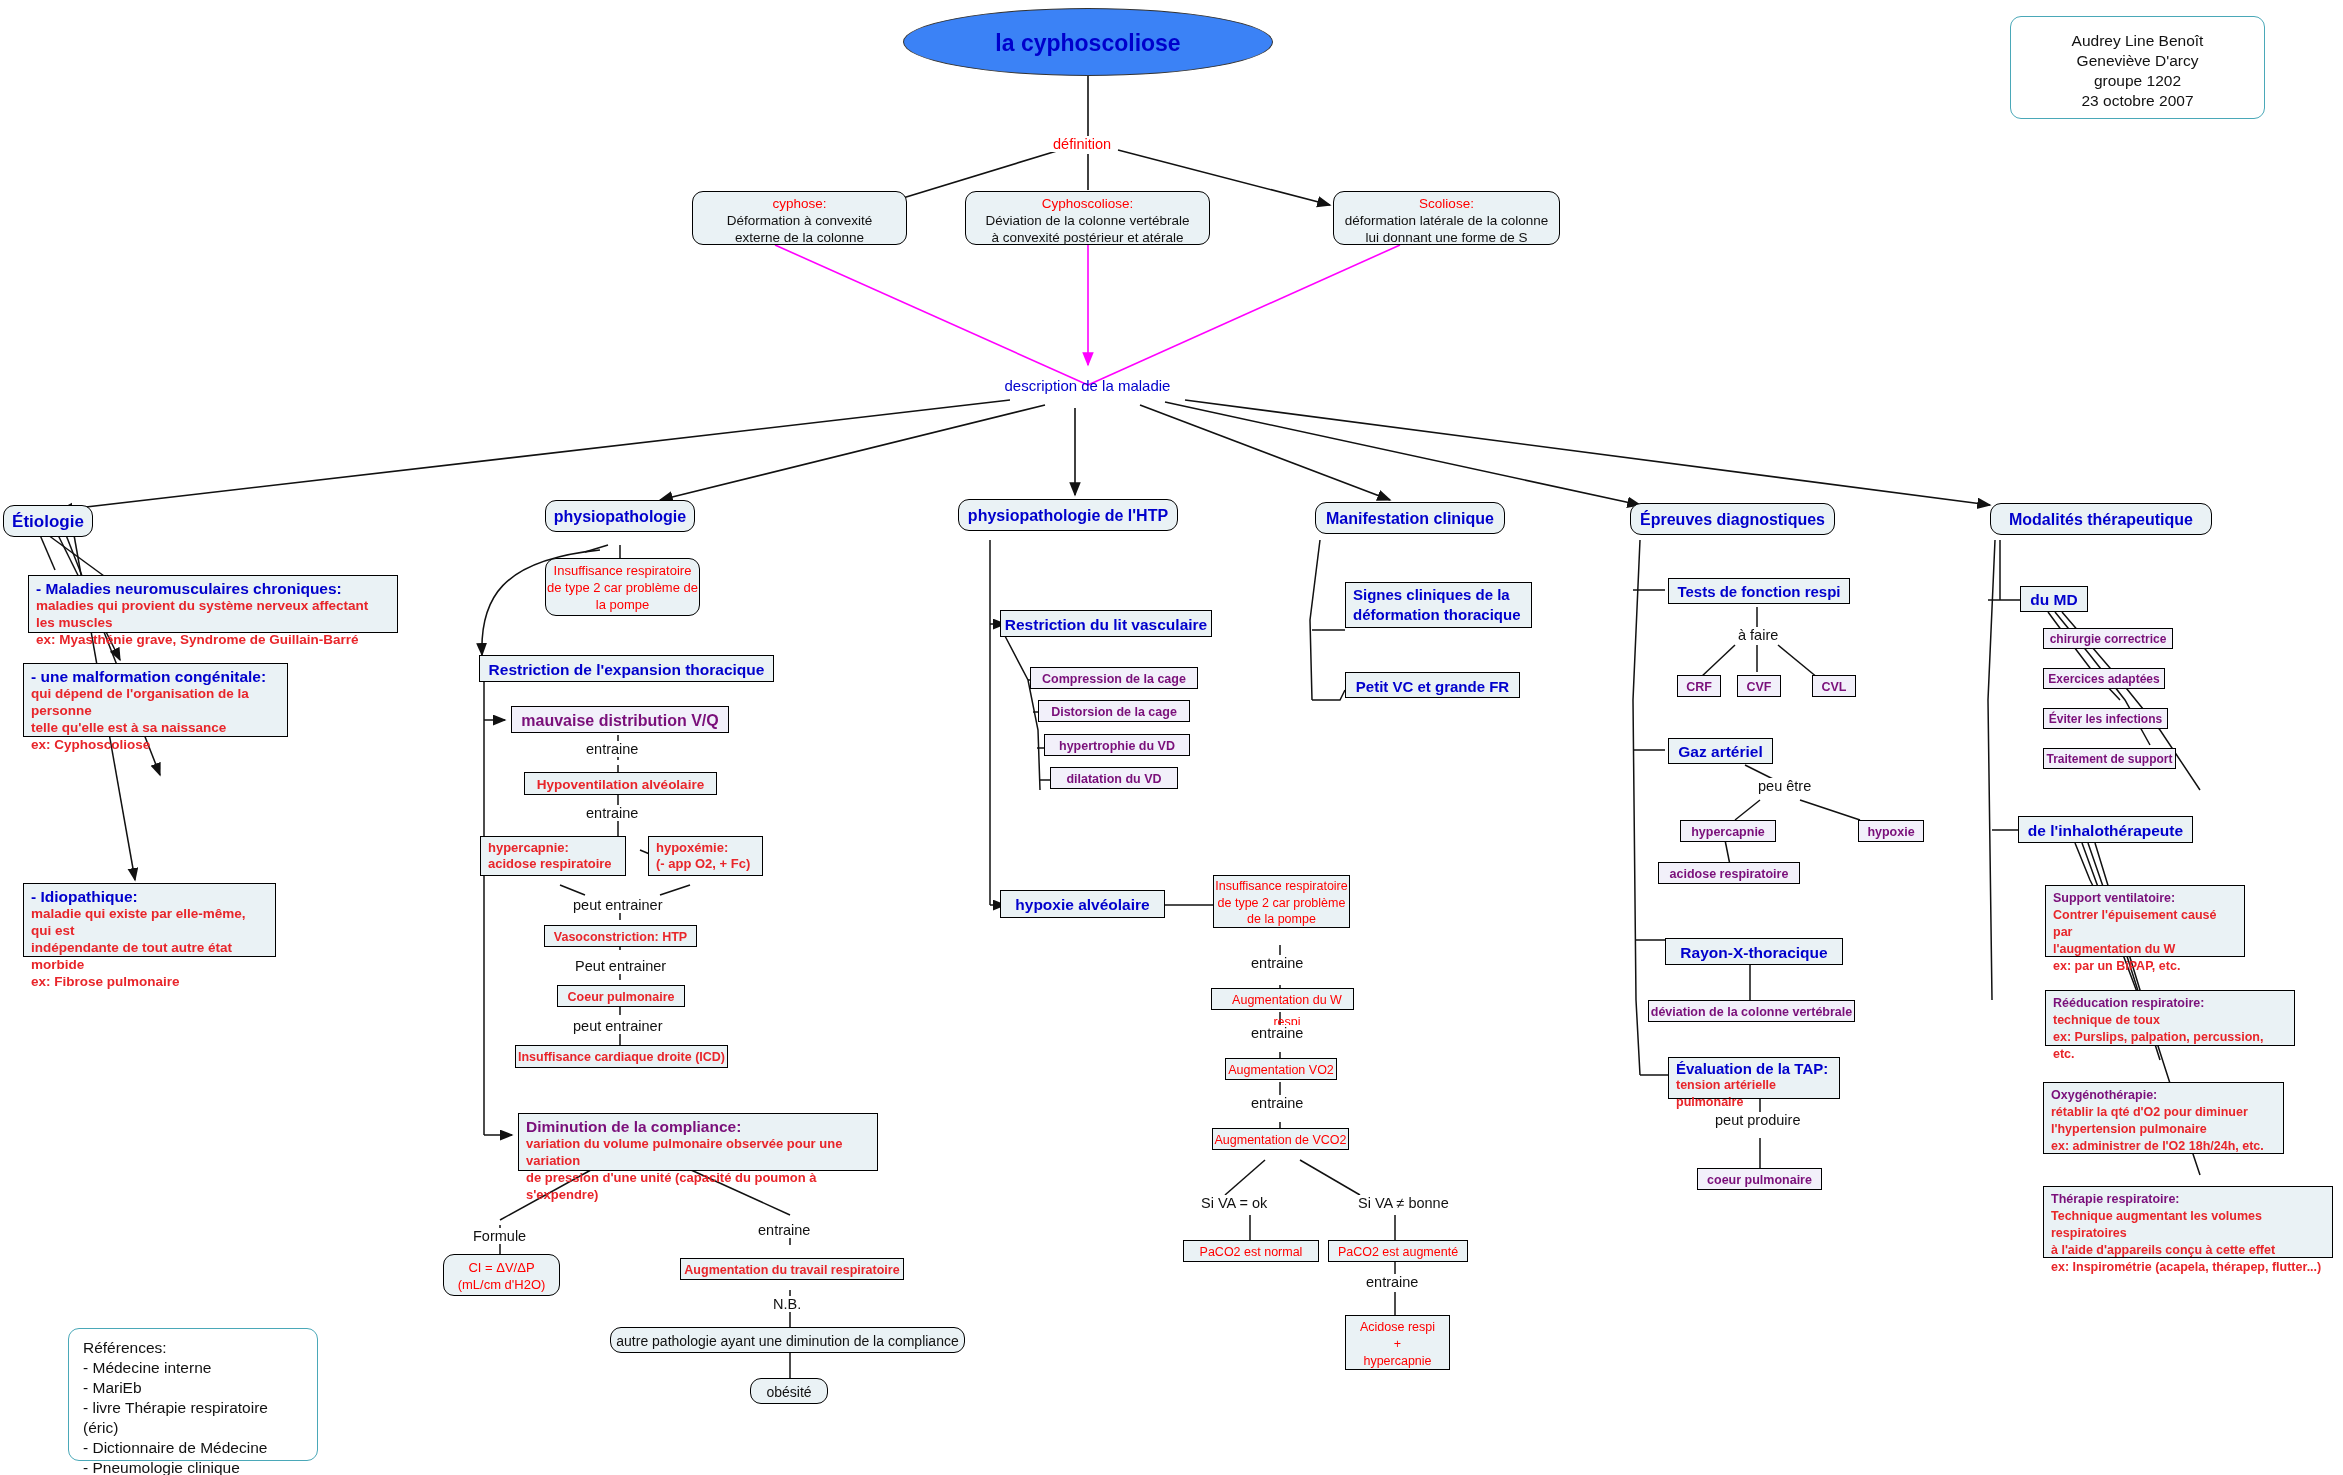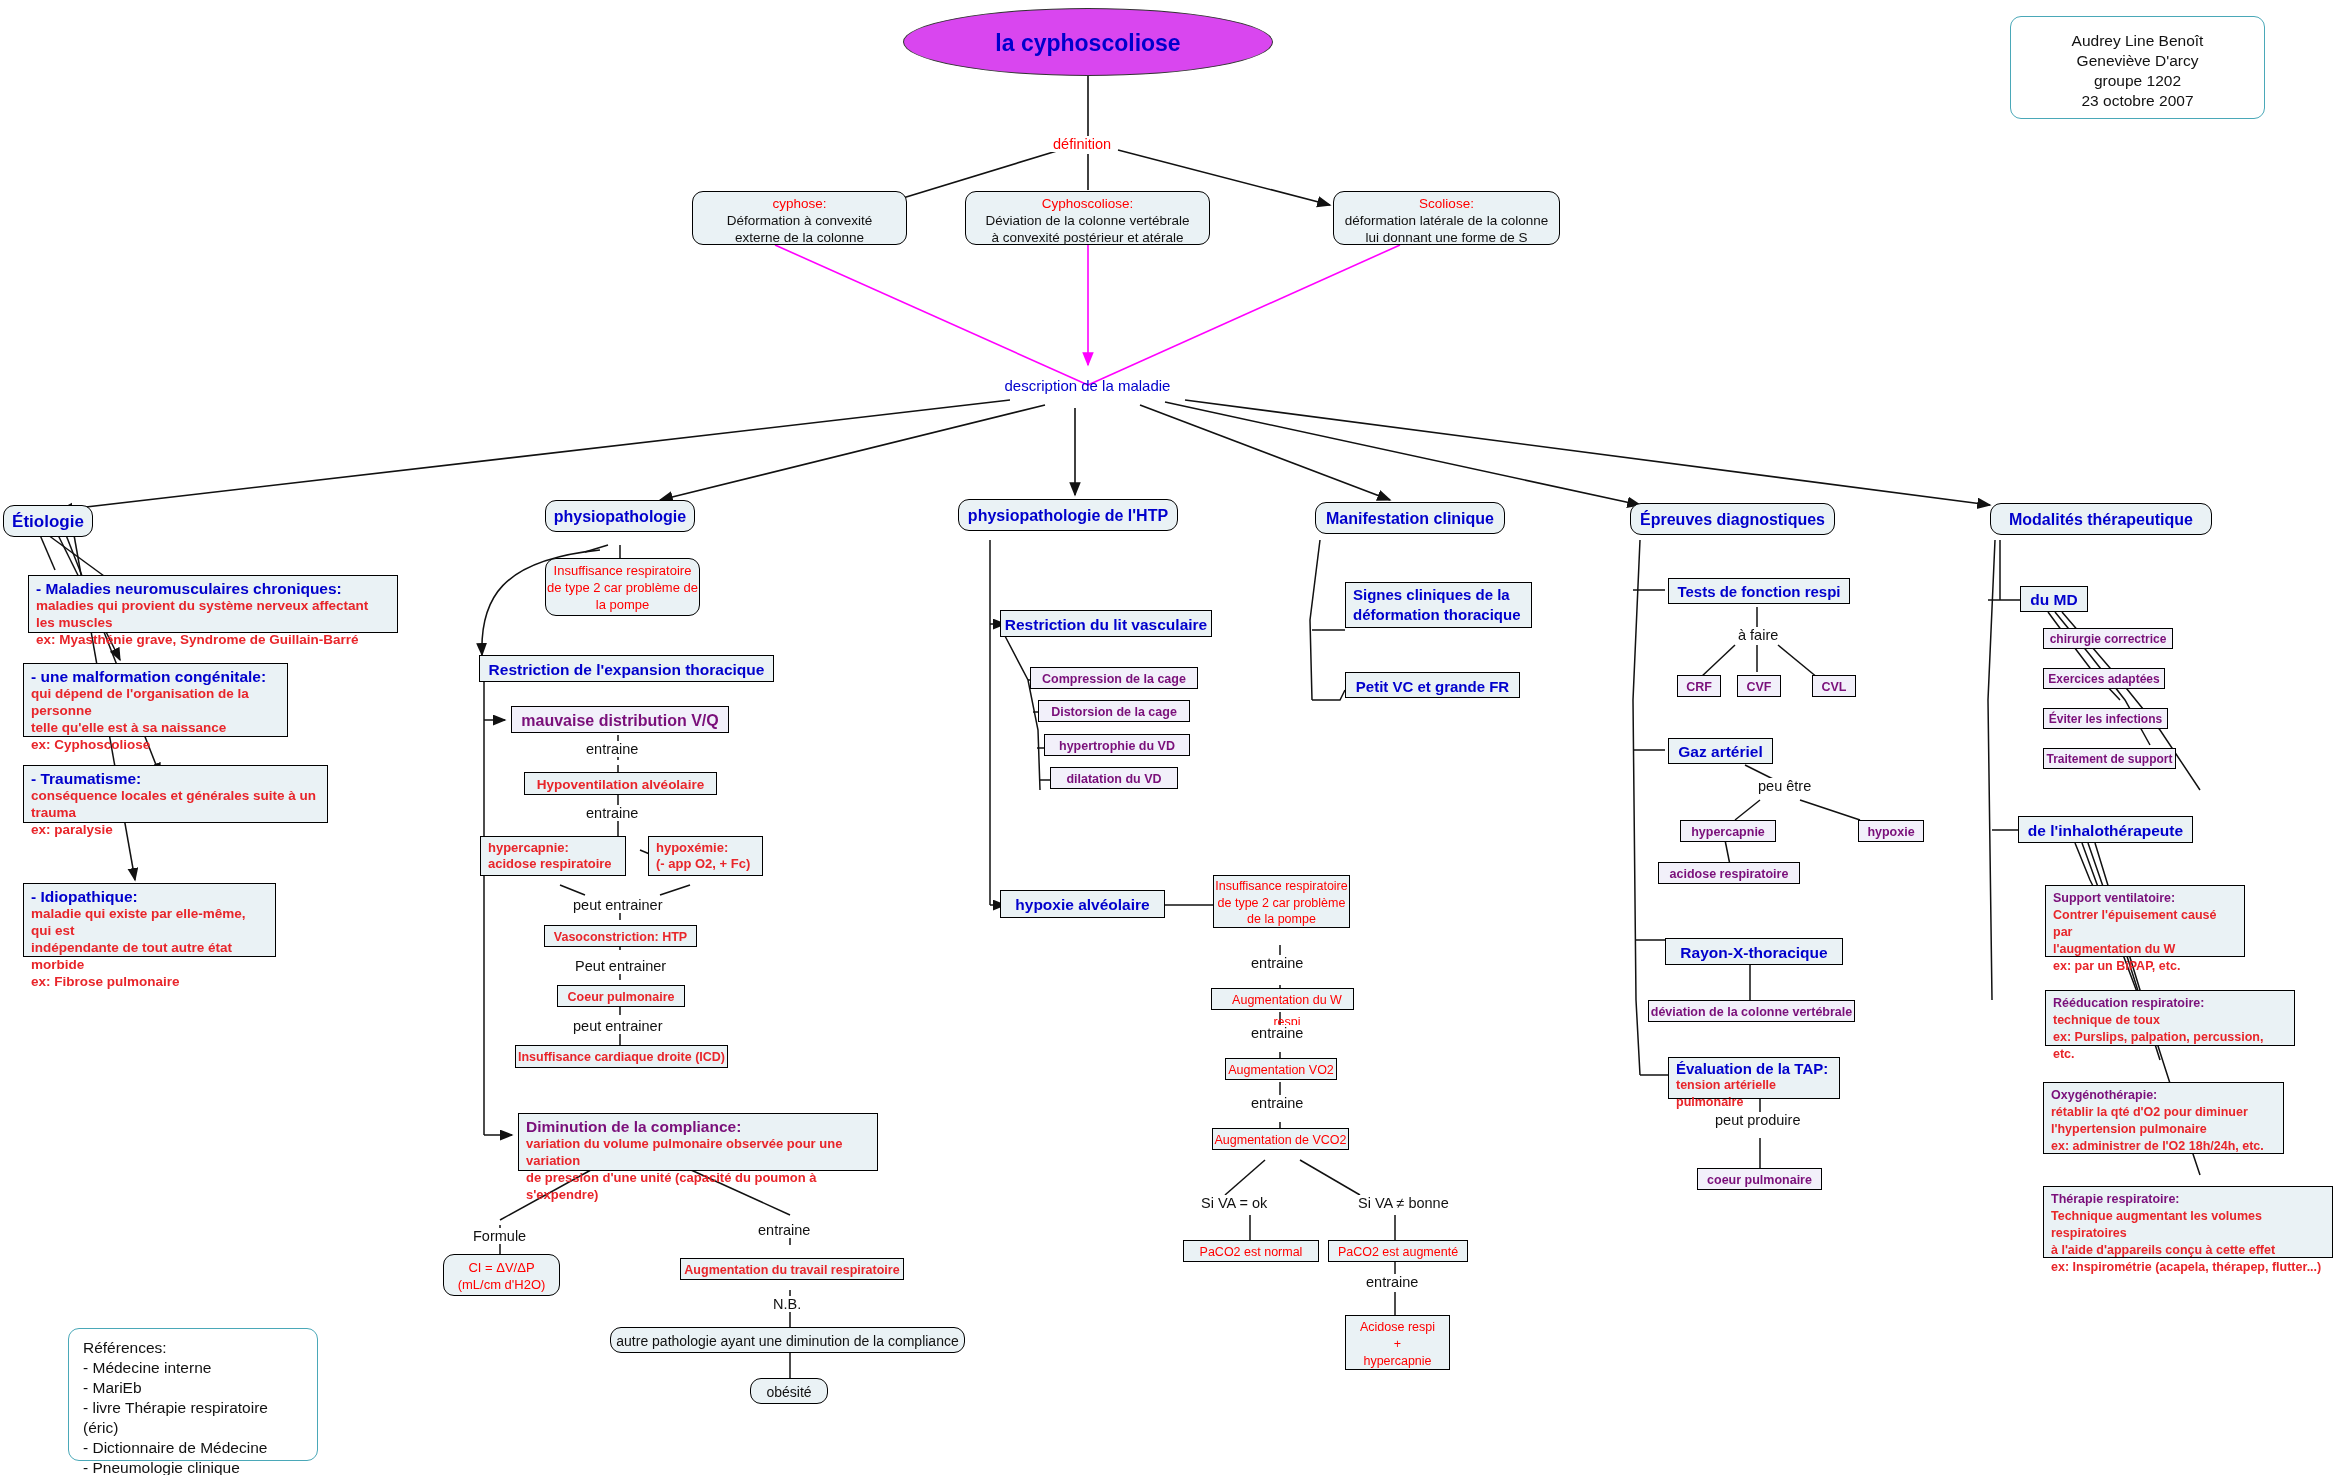--- a/index.html
+++ b/index.html
@@ -4,21 +4,21 @@
 <style>
   html,body{margin:0;padding:0;background:#ffffff;}
   body{width:2343px;height:1475px;position:relative;overflow:hidden;
        font-family:"Liberation Sans","DejaVu Sans",sans-serif;}
   #canvas{position:absolute;left:0;top:0;width:2343px;height:1475px;}
   svg#links{position:absolute;left:0;top:0;width:2343px;height:1475px;pointer-events:none;}
   .node{position:absolute;box-sizing:border-box;text-align:center;}
   .bx{border:1.5px solid #000;background:#eaf2f5;}
   .bx-lav{border:1.5px solid #000;background:#f2f0fa;}
   .rnd{border-radius:11px;}
-  .ell{border:1.5px solid #333;background:#d946ef;border-radius:50%;}
+  .ell{border:1.5px solid #333;background:#3b82f6;border-radius:50%;}
   .tblue{color:#0000cc;font-weight:bold;}
   .tred{color:#ff0000;}
   .tredb{color:#e8252a;font-weight:bold;}
   .tpurp{color:#7a0f7a;font-weight:bold;}
   .tblk{color:#111;}
   .lbl{position:absolute;color:#111;font-size:14.5px;background:#fff;
        padding:0 3px;white-space:nowrap;}
   .lbl-red{position:absolute;color:#ff0000;font-size:14.5px;background:#fff;
        padding:0 3px;white-space:nowrap;}
   .pad{padding:4px 7px;}
@@ -229,27 +229,20 @@
   </div>
 </div>
 <div class="node bx lft" style="left:23px;top:663px;width:265px;height:74px;">
   <div class="pad" style="font-size:13.5px;line-height:17px;">
     <div class="tblue" style="font-size:15.5px;">- une malformation congénitale:</div>
     <div class="tredb">qui dépend de l'organisation de la personne</div>
     <div class="tredb">telle qu'elle est à sa naissance</div>
     <div class="tredb">ex: Cyphoscoliose</div>
   </div>
 </div>
-<div class="node bx lft" style="left:23px;top:765px;width:305px;height:58px;">
-  <div class="pad" style="font-size:13.5px;line-height:17px;">
-    <div class="tblue" style="font-size:15.5px;">- Traumatisme:</div>
-    <div class="tredb">conséquence locales et générales suite à un trauma</div>
-    <div class="tredb">ex: paralysie</div>
-  </div>
-</div>
 <div class="node bx lft" style="left:23px;top:883px;width:253px;height:74px;">
   <div class="pad" style="font-size:13.5px;line-height:17px;">
     <div class="tblue" style="font-size:15.5px;">- Idiopathique:</div>
     <div class="tredb">maladie qui existe par elle-même, qui est</div>
     <div class="tredb">indépendante de tout autre état morbide</div>
     <div class="tredb">ex: Fibrose pulmonaire</div>
   </div>
 </div>
 
 <div class="node bx rnd" style="left:545px;top:558px;width:155px;height:58px;">

